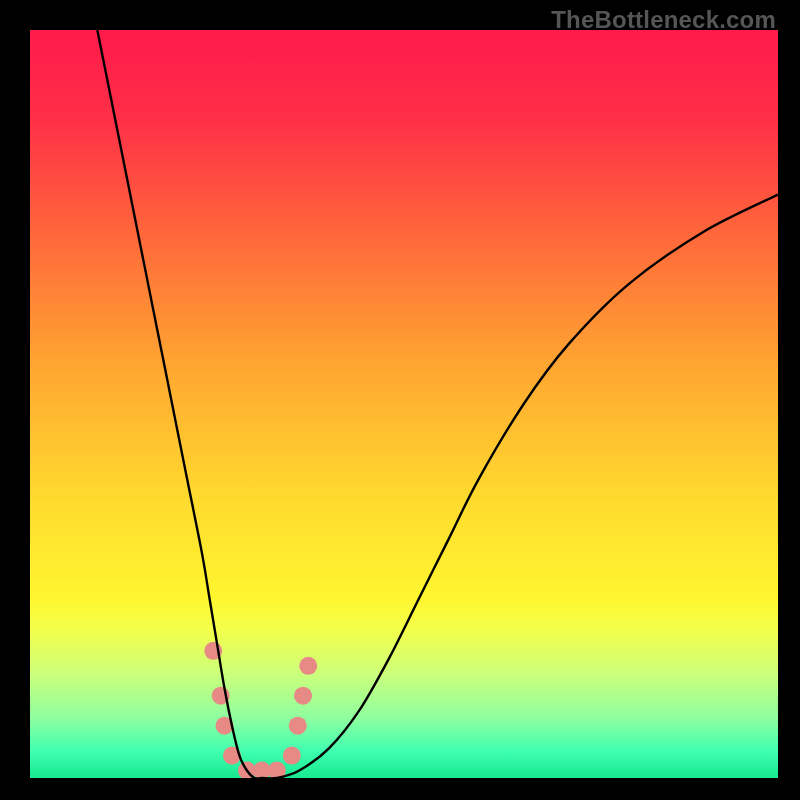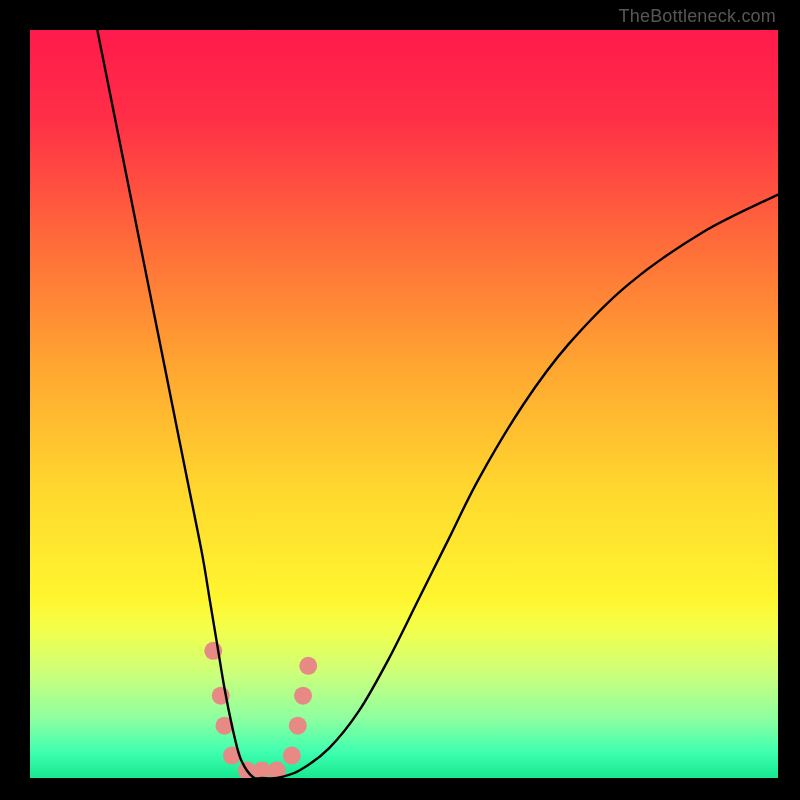--- a/index.html
+++ b/index.html
@@ -28,24 +28,24 @@
   }
   .gradient {
     position: absolute;
     inset: 0;
   }
   .watermark {
     position: absolute;
     top: 6px;
     right: 24px;
     font-family: Arial, Helvetica, sans-serif;
-    font-size: 18px;
+    font-size: 24px;
     color: #565656;
     letter-spacing: 0.2px;
-    font-weight: 400;
+    font-weight: 700;
   }
   svg.curve {
     position: absolute;
     inset: 0;
   }
 </style>
 </head>
 <body>
 
 <div class="frame">

